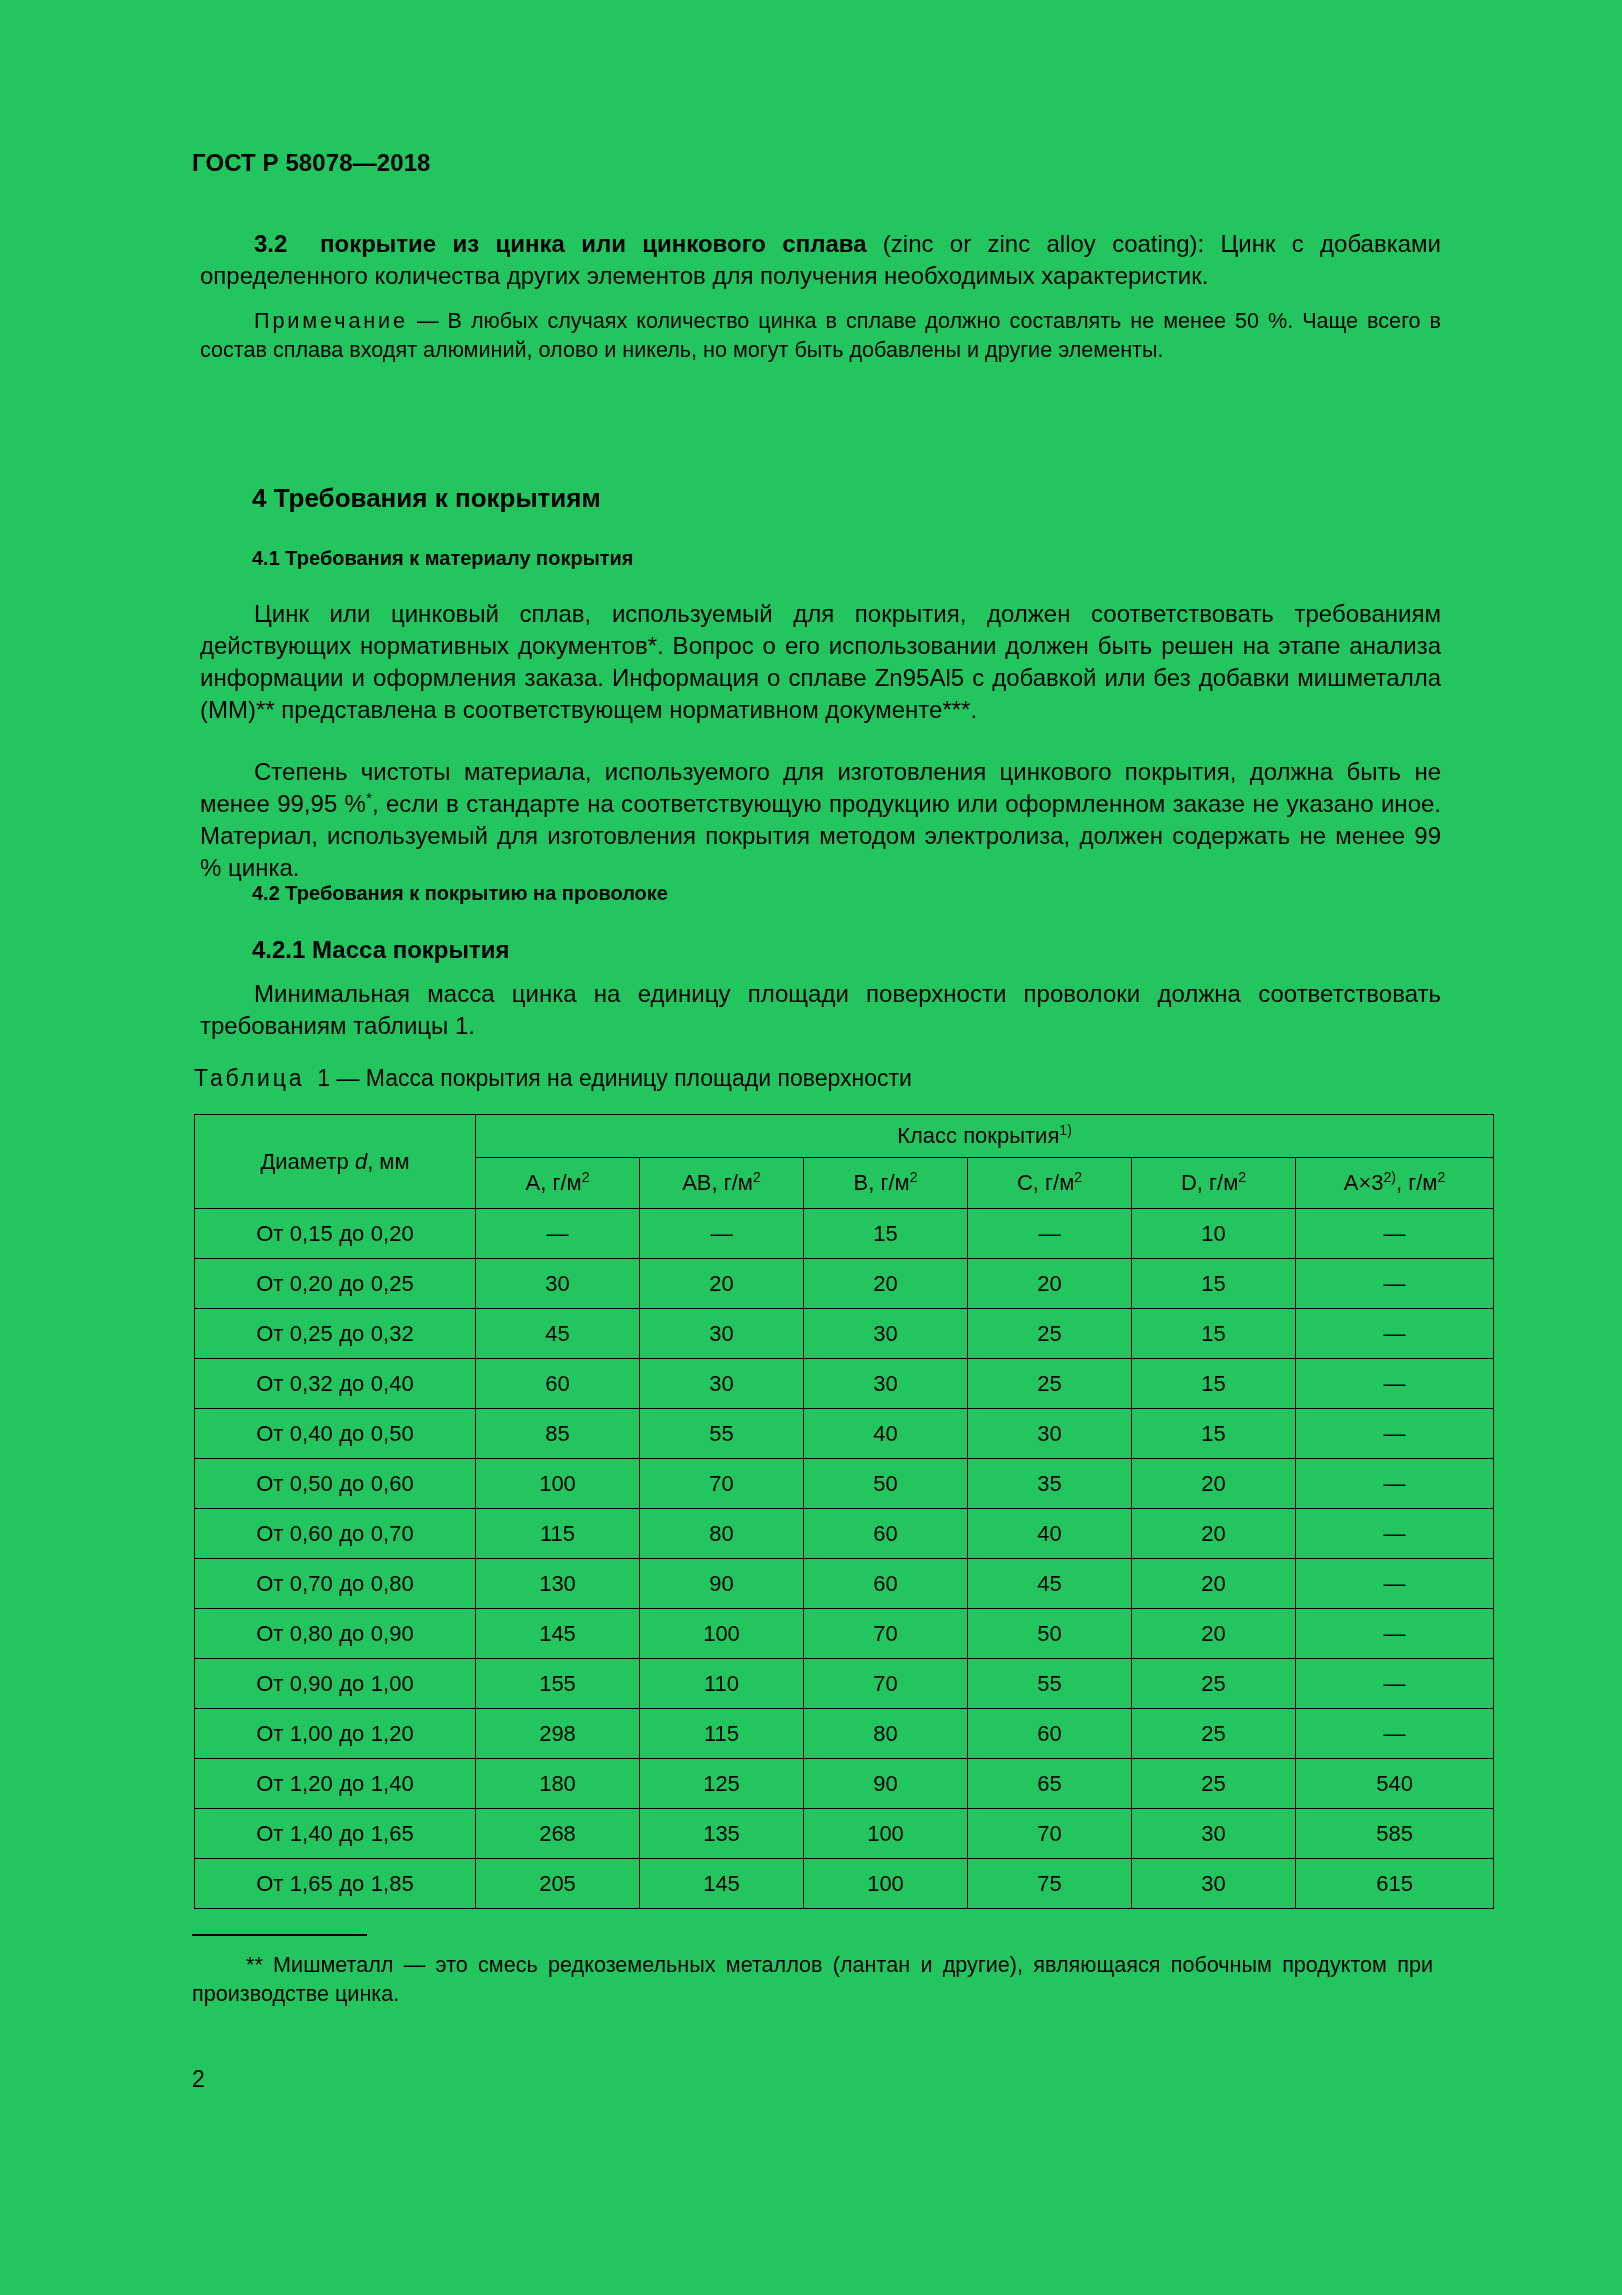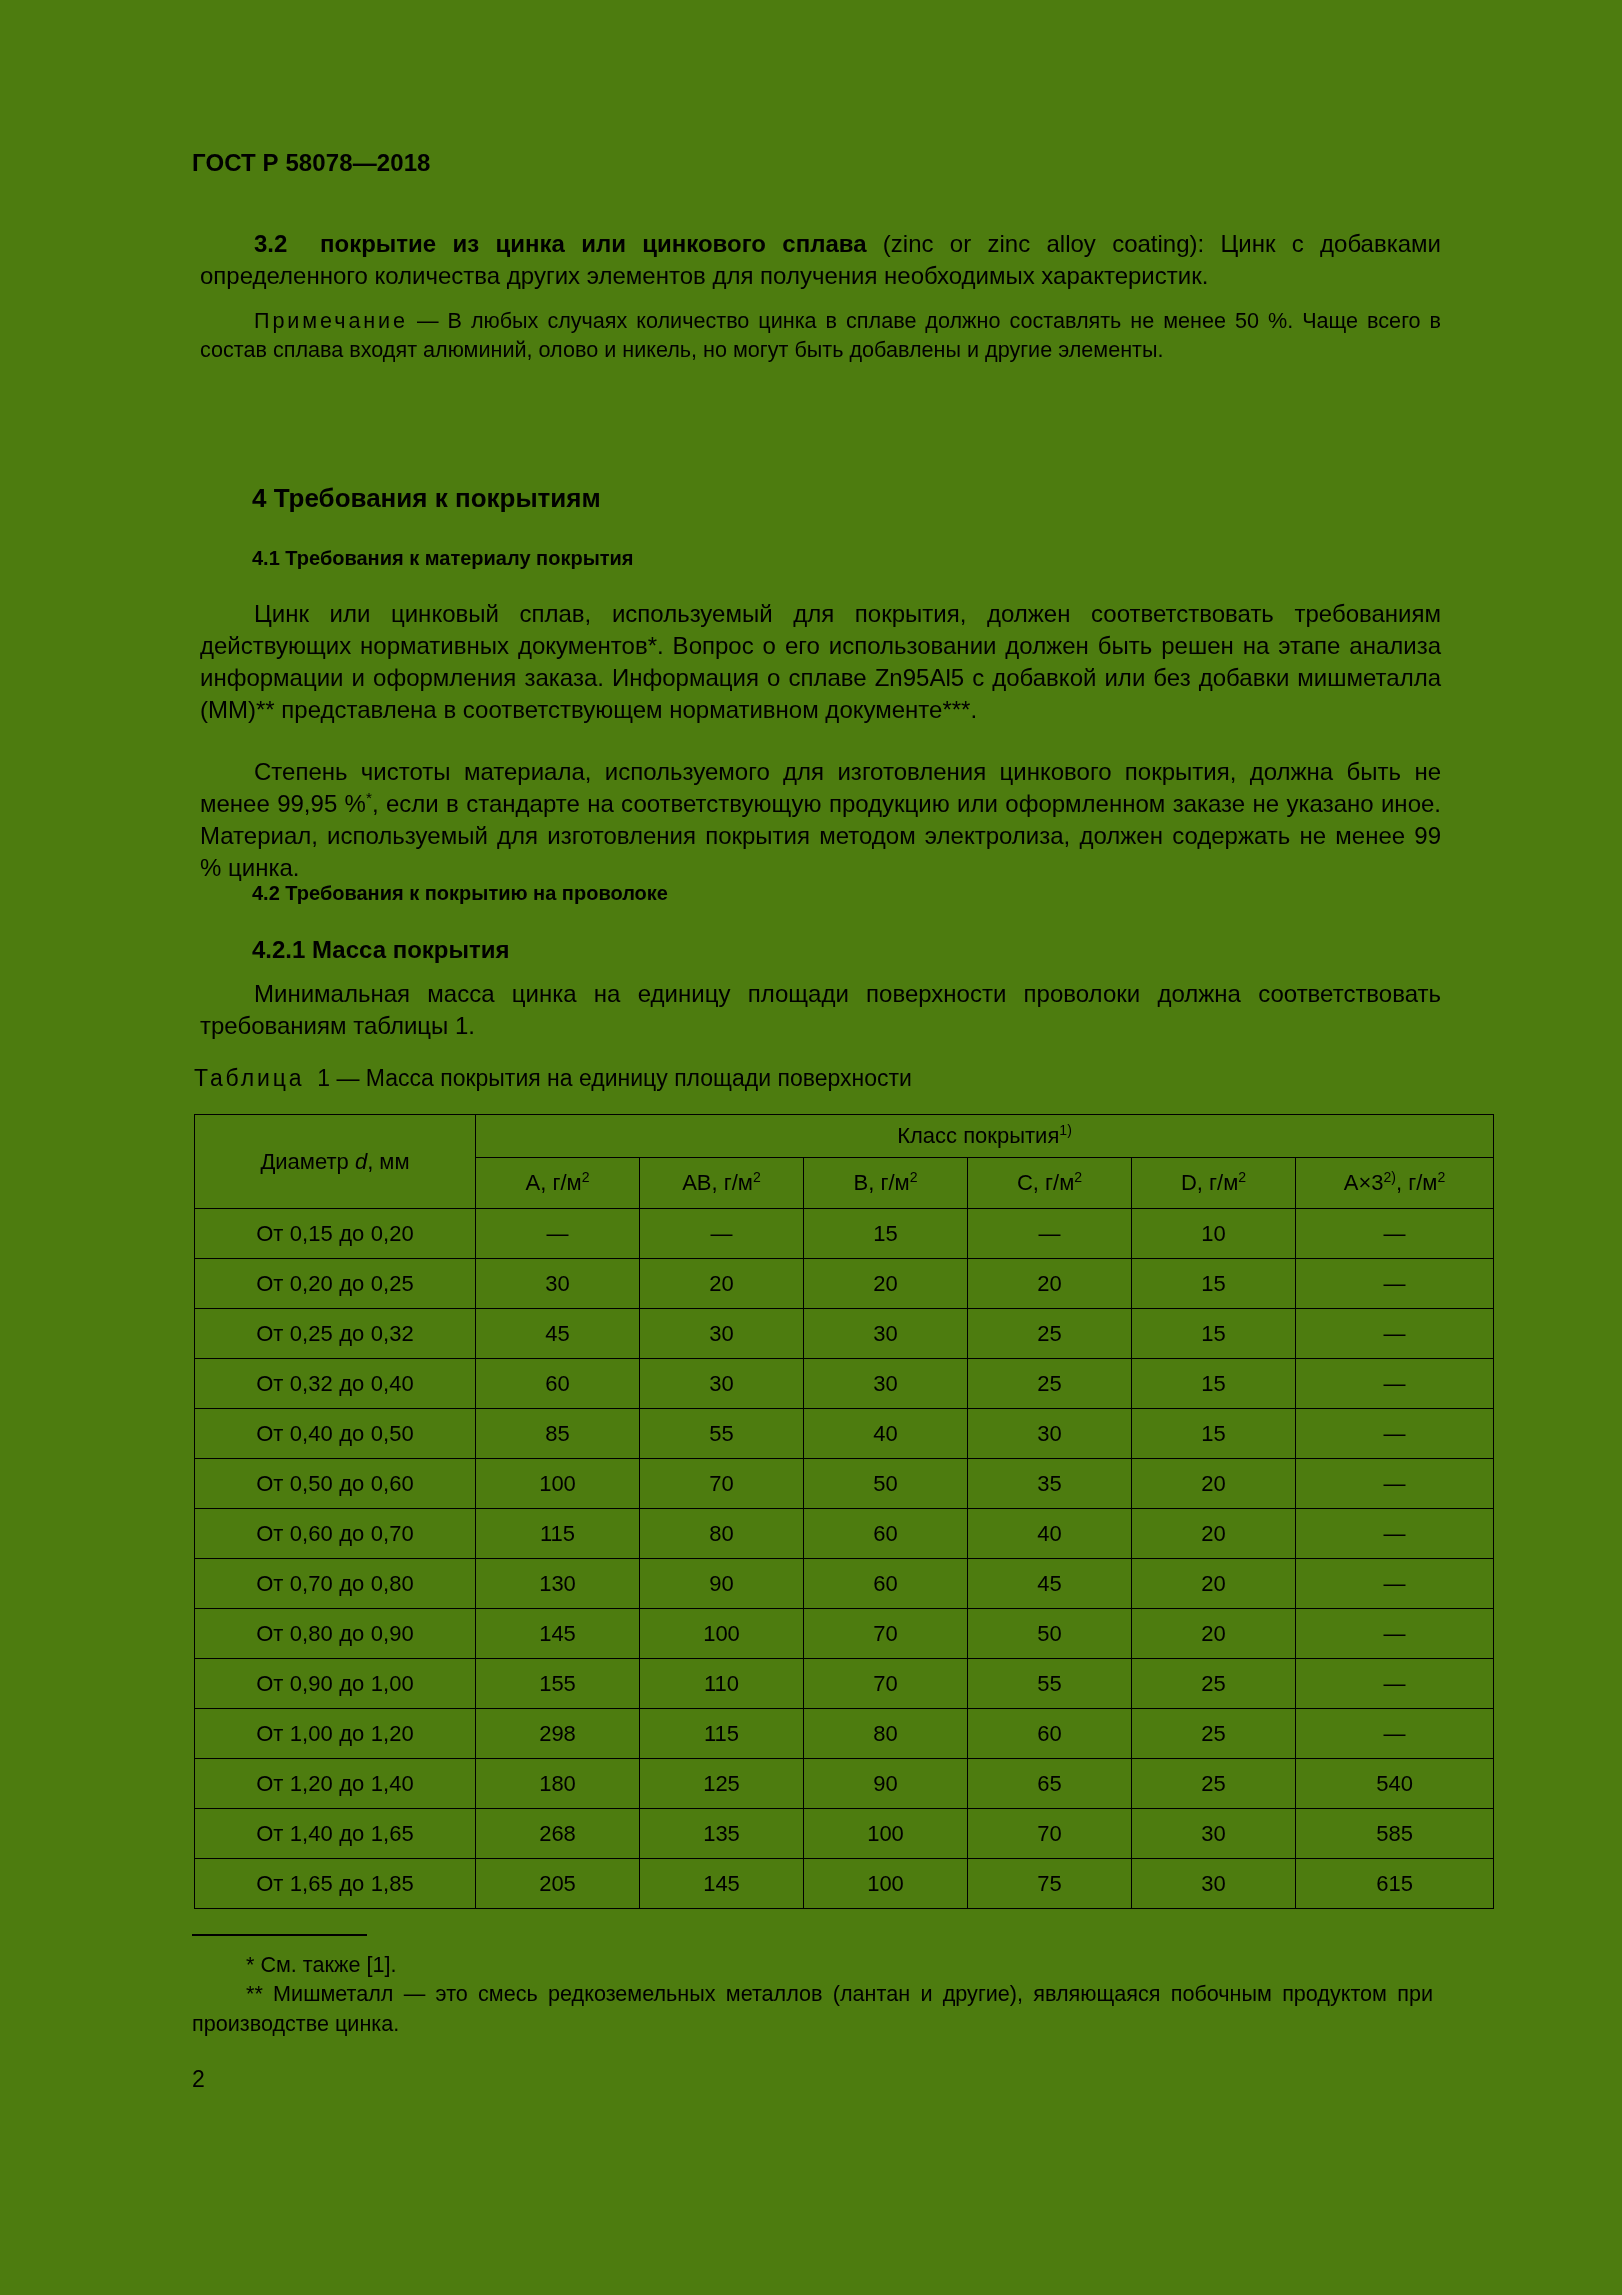--- a/index.html
+++ b/index.html
@@ -9,21 +9,21 @@
     background: #ffffff;
   }
   body {
     font-family: "Liberation Sans", sans-serif;
     color: #000000;
   }
   .page {
     position: relative;
     width: 1623px;
     height: 2295px;
-    background: #4d7c0f;
+    background: #22c55e;
     box-sizing: border-box;
     padding: 0;
     overflow: hidden;
   }
 
   
   .doc-header {
     position: absolute;
     left: 192px;
     top: 149px;
@@ -347,20 +347,19 @@
           <td>75</td>
           <td>30</td>
           <td>615</td>
         </tr>
       </tbody>
   </table>
 
   <div class="fn-rule"></div>
 
   <div class="footnotes">
-    <p class="fn-indent">* См. также [1].</p>
     <p class="fn-indent">** Мишметалл — это смесь редкоземельных металлов (лантан и другие), являющаяся побочным продуктом при производстве цинка.</p>
   </div>
 
   <div class="page-number">2</div>
 
 </div>
 
 
 </body></html>

